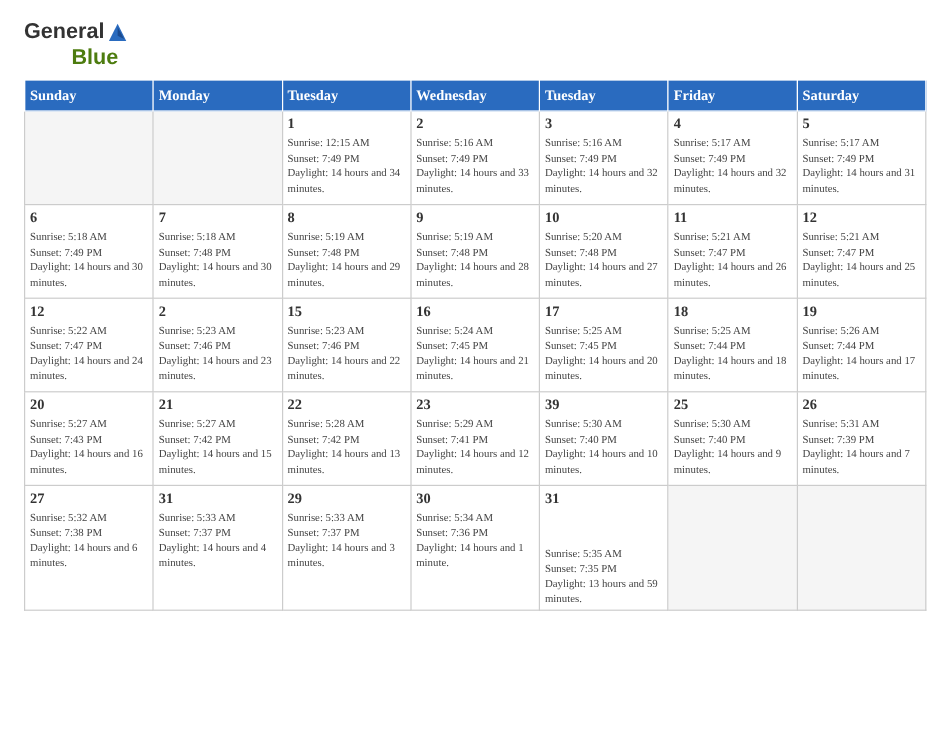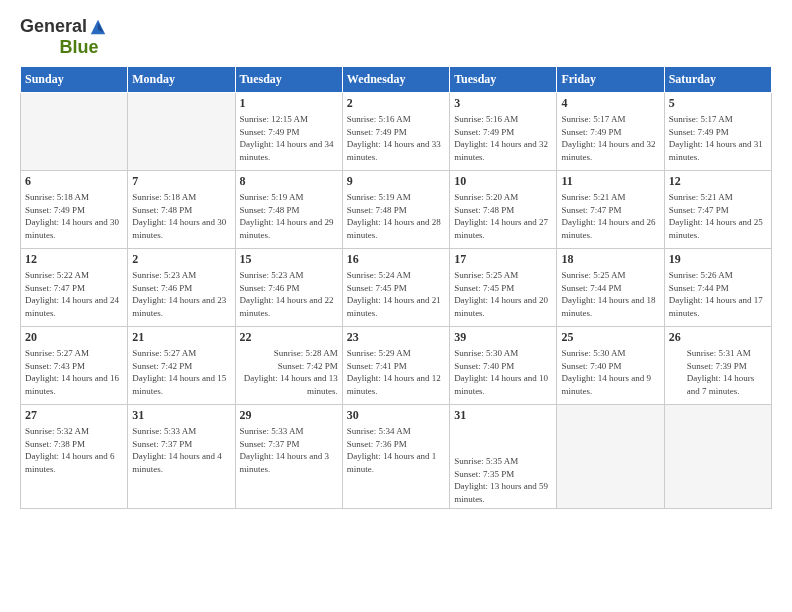--- a/index.html
+++ b/index.html
@@ -263,21 +263,21 @@
 Daylight: 14 hours and 16 minutes.</div>
           </td>
           <td>
             <div class="day-number">21</div>
             <div class="cell-info" style="white-space: pre-line;">Sunrise: 5:27 AM
 Sunset: 7:42 PM
 Daylight: 14 hours and 15 minutes.</div>
           </td>
           <td>
             <div class="day-number">22</div>
-            <div class="cell-info" style="white-space: pre-line; text-align: right;">Sunrise: 5:28 AM
+            <div class="cell-info" style="white-space: pre-line;">Sunrise: 5:28 AM
 Sunset: 7:42 PM
 Daylight: 14 hours and 13 minutes.</div>
           </td>
           <td>
             <div class="day-number">23</div>
             <div class="cell-info" style="white-space: pre-line;">Sunrise: 5:29 AM
 Sunset: 7:41 PM
 Daylight: 14 hours and 12 minutes.</div>
           </td>
           <td>
@@ -287,21 +287,21 @@
 Daylight: 14 hours and 10 minutes.</div>
           </td>
           <td>
             <div class="day-number">25</div>
             <div class="cell-info" style="white-space: pre-line;">Sunrise: 5:30 AM
 Sunset: 7:40 PM
 Daylight: 14 hours and 9 minutes.</div>
           </td>
           <td>
             <div class="day-number">26</div>
-            <div class="cell-info" style="white-space: pre-line; margin-left: 18px;">Sunrise: 5:31 AM
+            <div class="cell-info" style="white-space: pre-line;">Sunrise: 5:31 AM
 Sunset: 7:39 PM
 Daylight: 14 hours and 7 minutes.</div>
           </td>
         </tr>
         <tr class="last-row">
           <td>
             <div class="day-number">27</div>
             <div class="cell-info" style="white-space: pre-line;">Sunrise: 5:32 AM
 Sunset: 7:38 PM
 Daylight: 14 hours and 6 minutes.</div>

